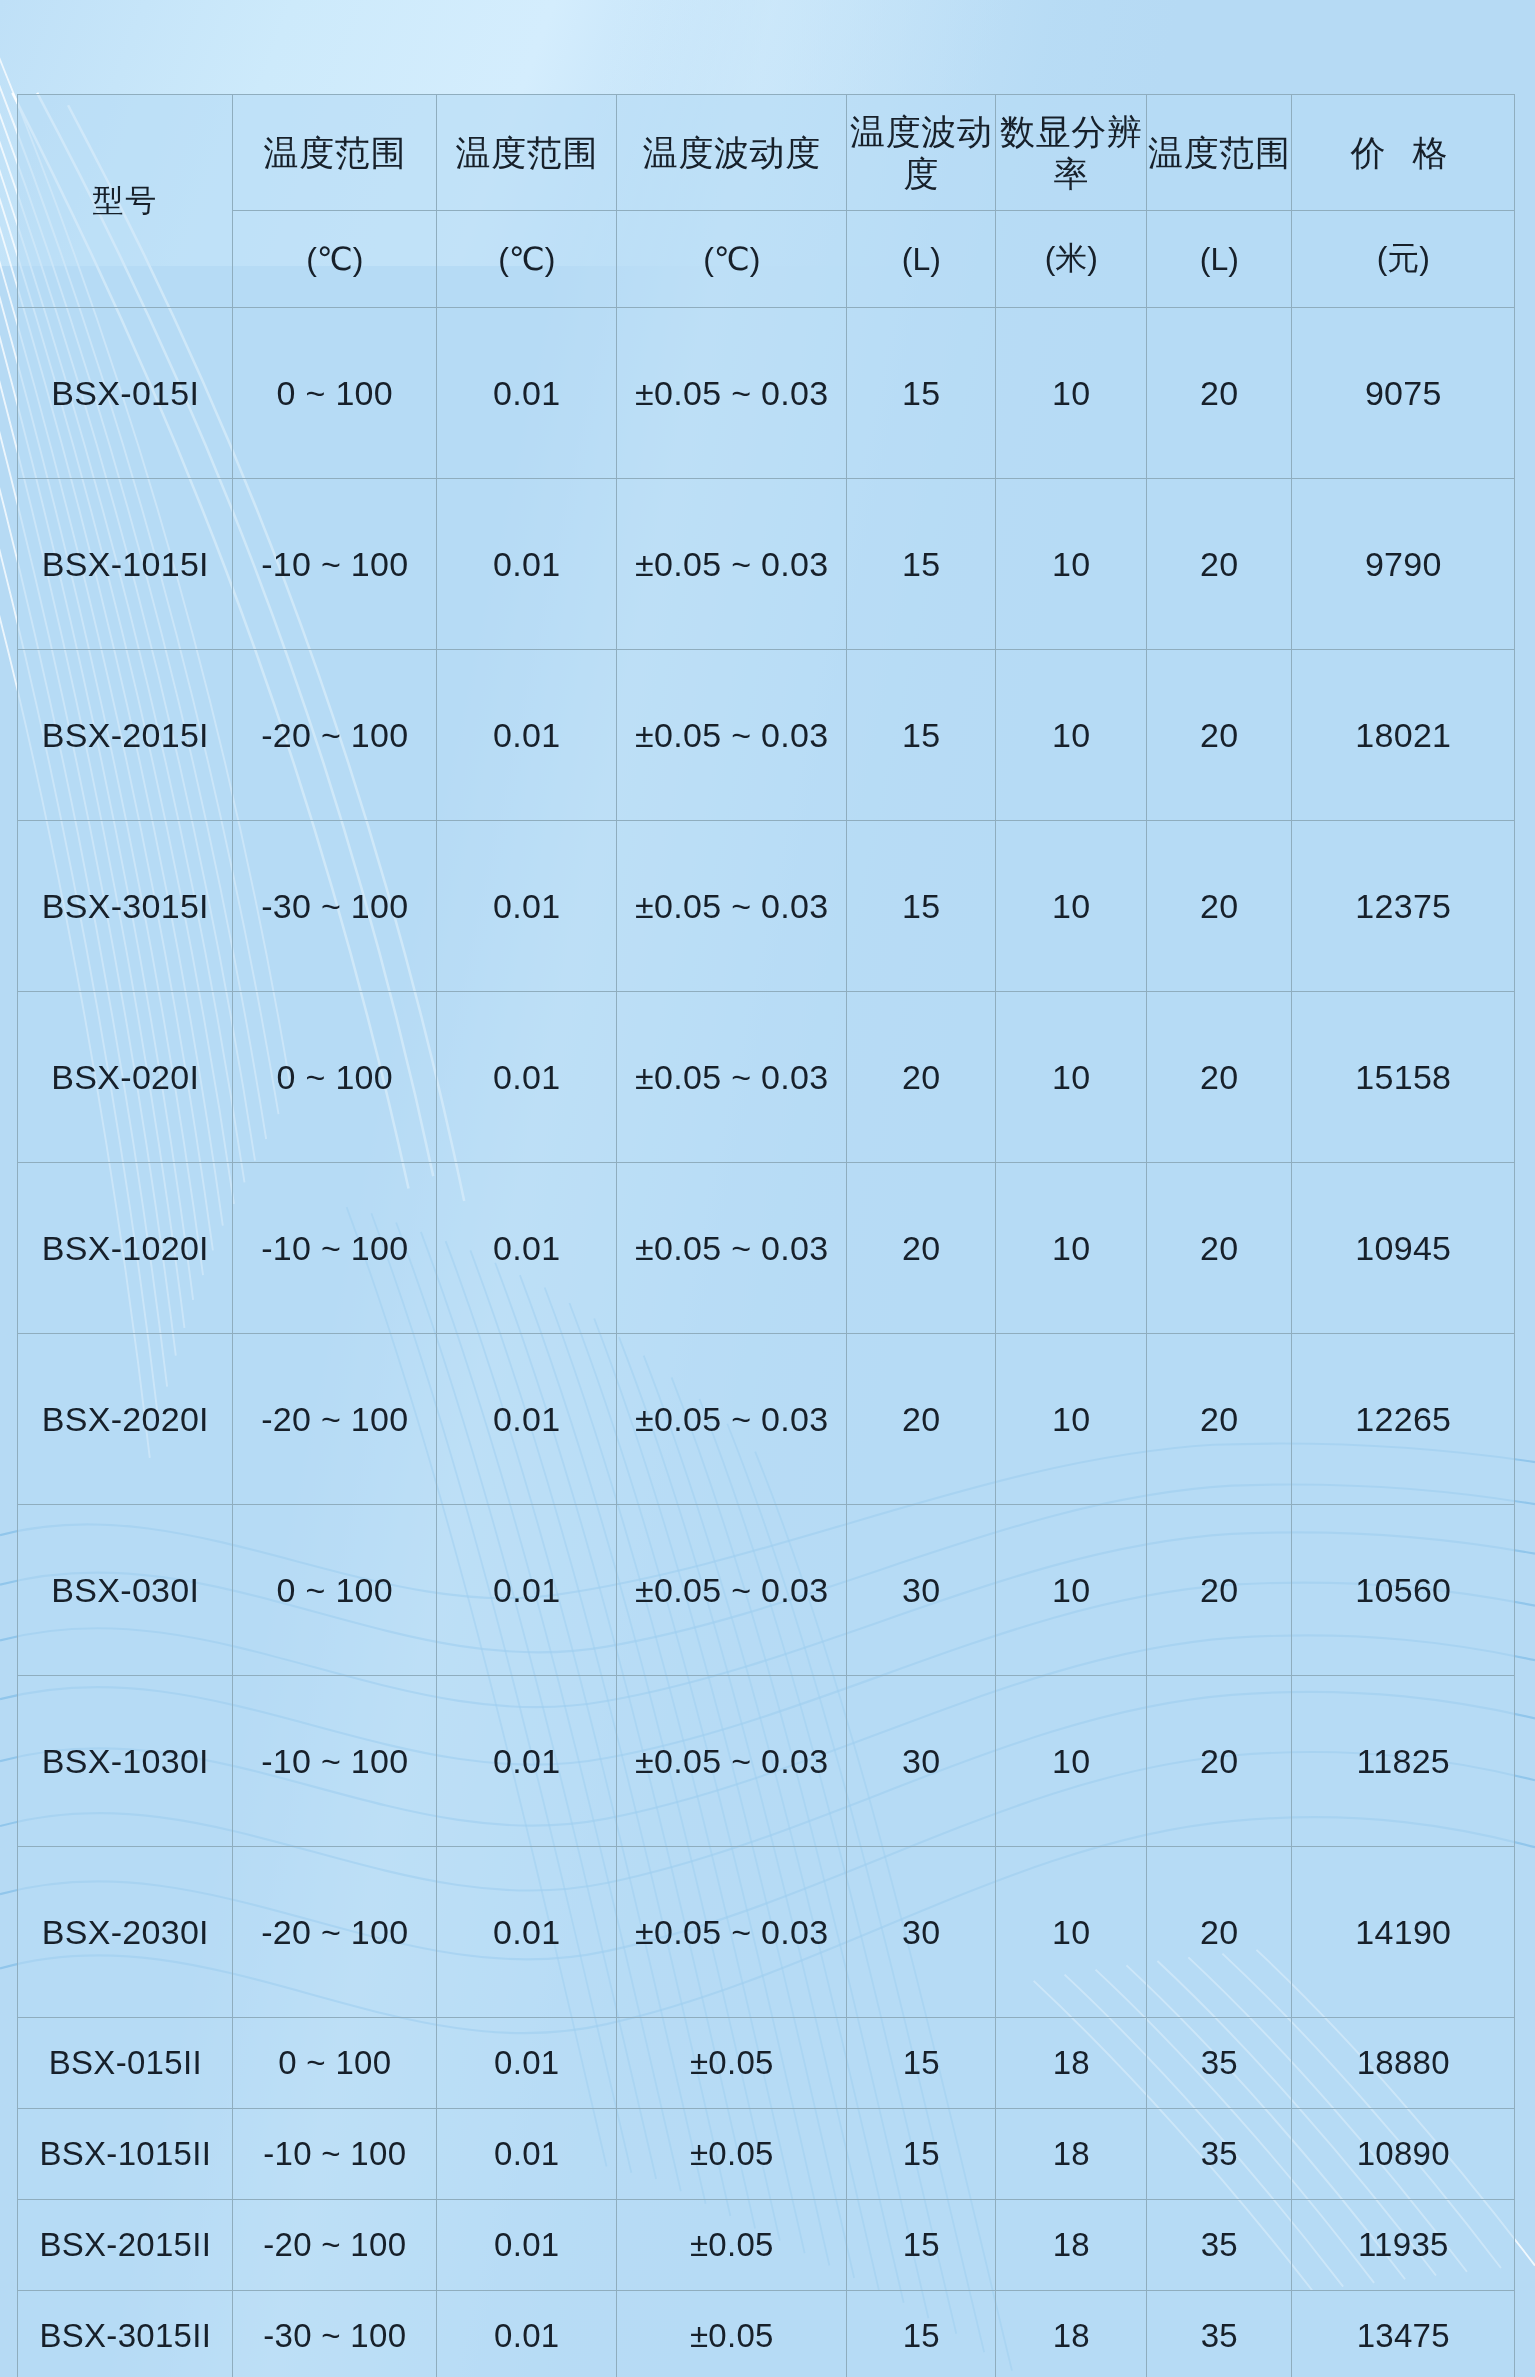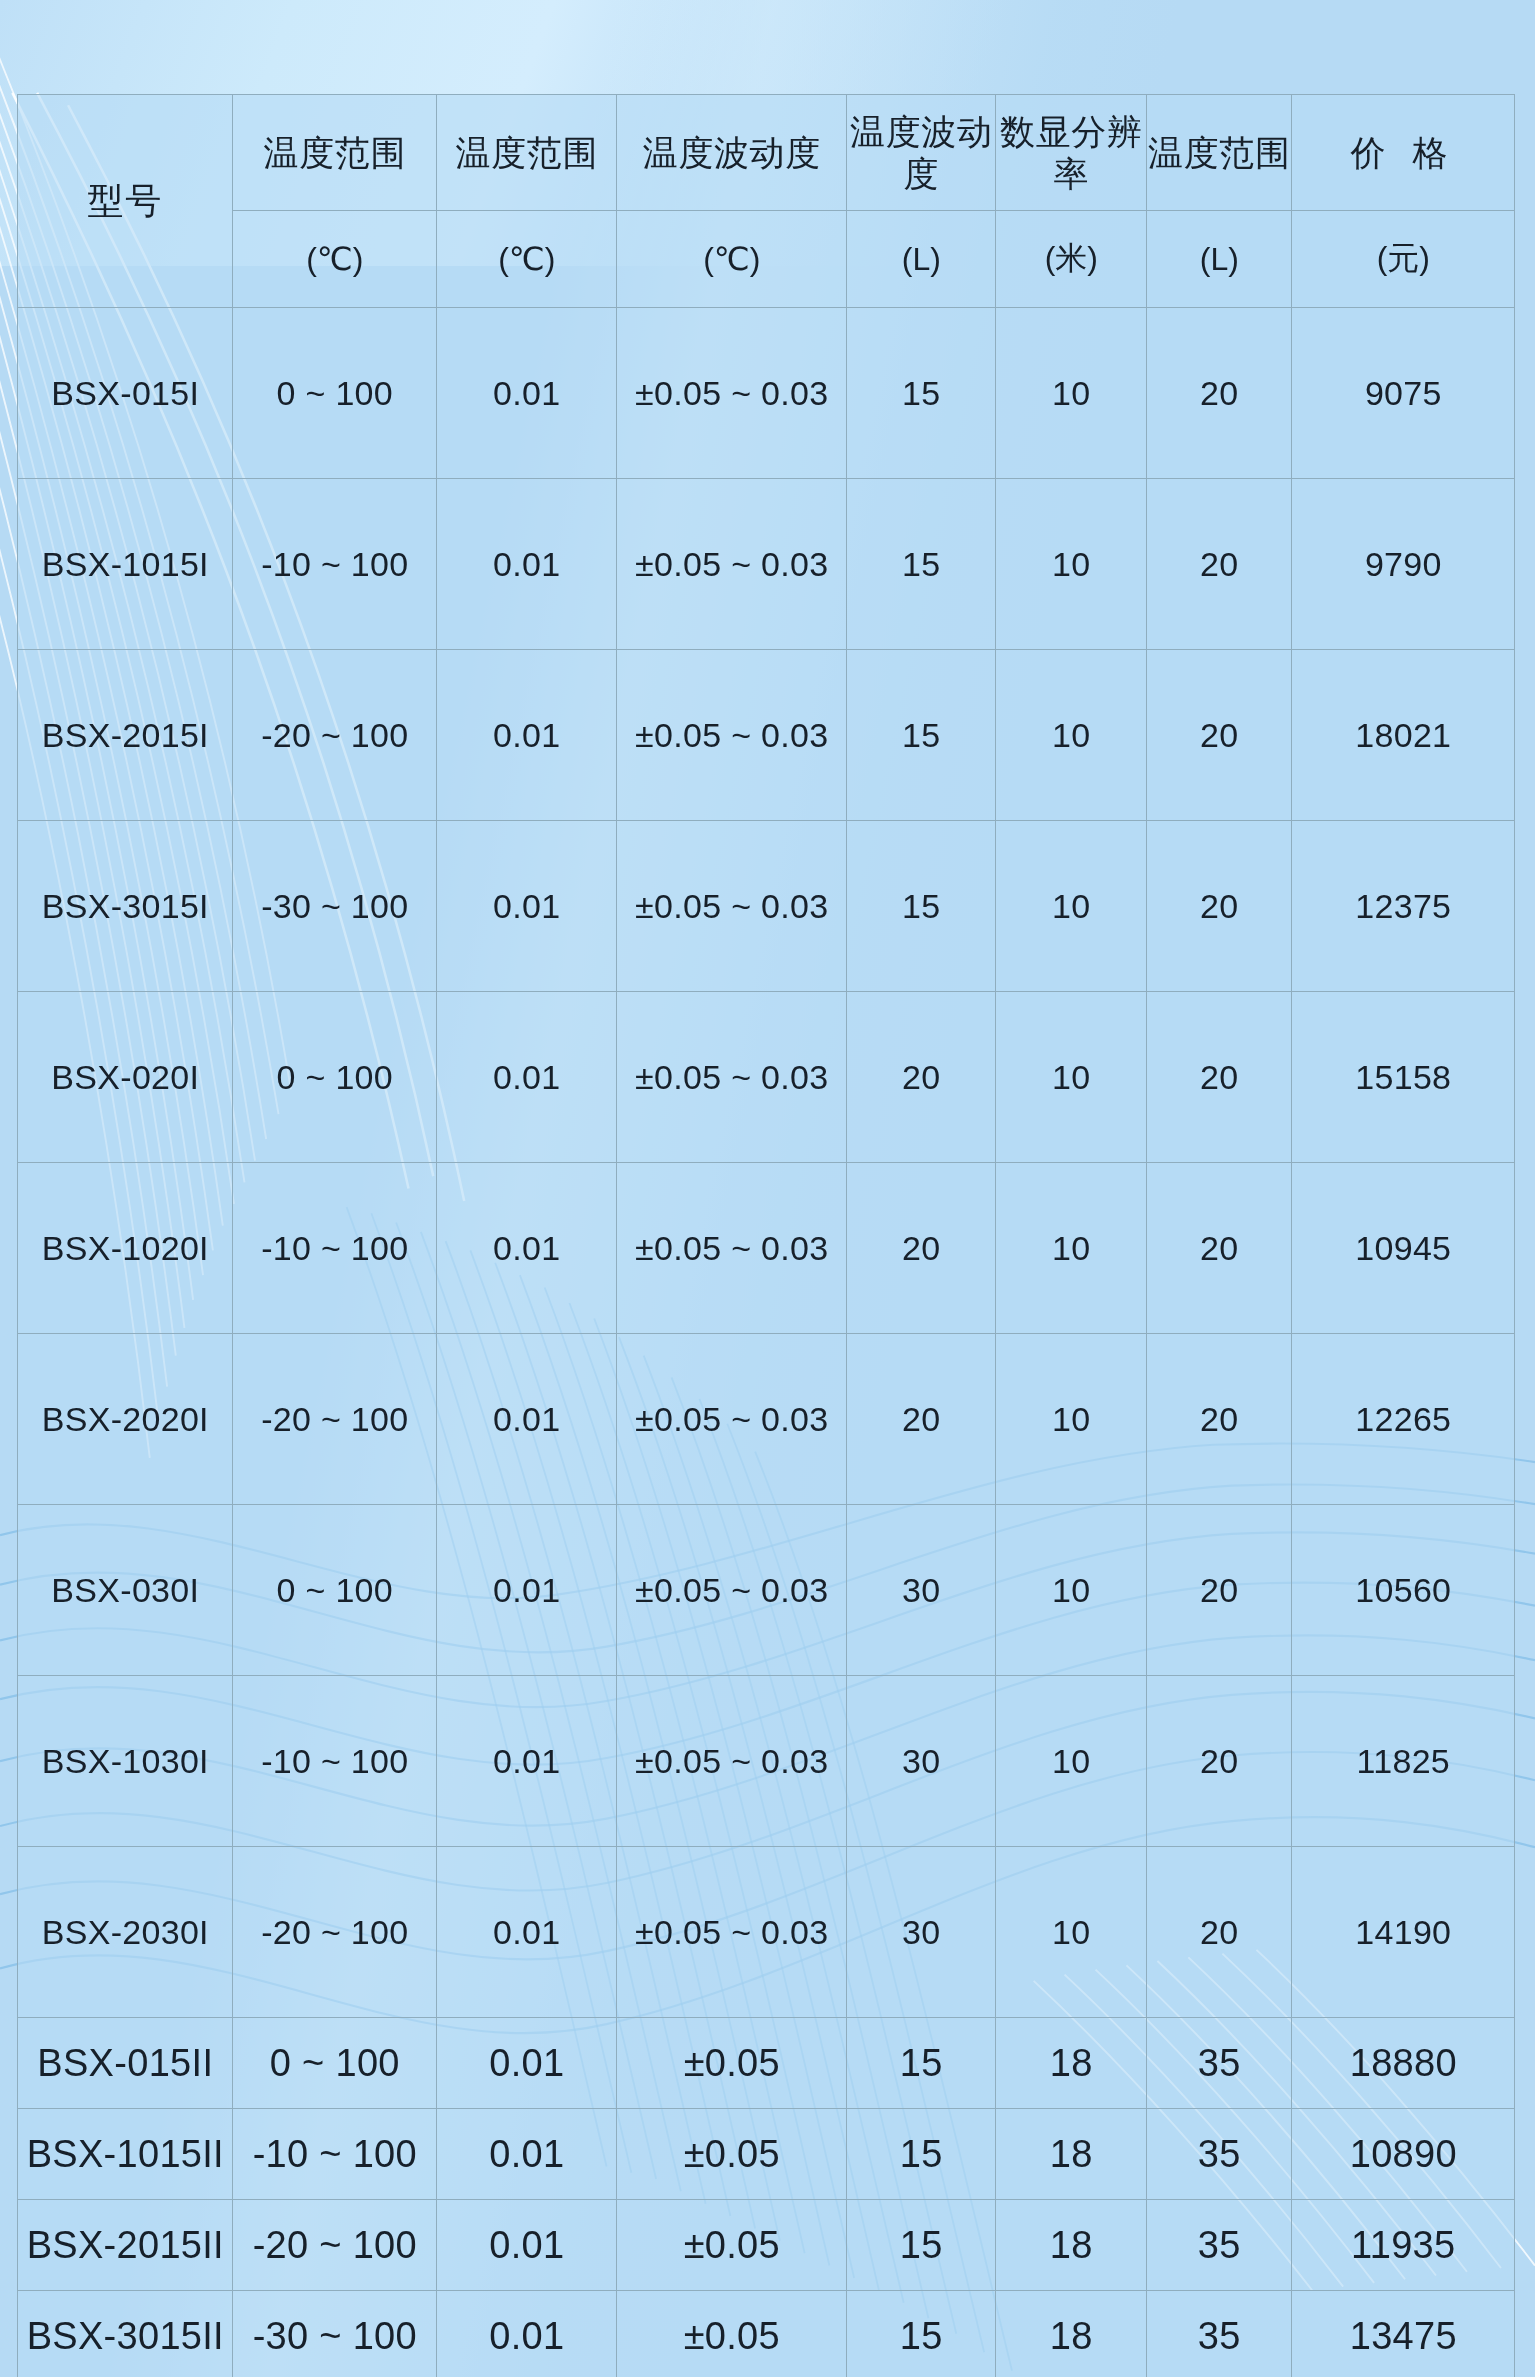--- a/index.html
+++ b/index.html
@@ -40,25 +40,25 @@
   .c1{width:204px;}
   .c2{width:180px;}
   .c3{width:230px;}
   .c4{width:149px;}
   .c5{width:151px;}
   .c6{width:145px;}
   .c7{width:223px;}
 
   thead .hdr-main{height:115px;font-size:35px;line-height:1.18;letter-spacing:0.6px;}
   thead .hdr-unit{height:96px;font-size:32px;}
-  thead .hdr-model{font-size:36px;letter-spacing:1.9px;}
+  thead .hdr-model{font-size:31px;letter-spacing:1.9px;}
   thead .hdr-price{letter-spacing:8.7px;}
 
   tbody tr.tall td{height:170px;font-size:34px;letter-spacing:0.3px;}
-  tbody tr.short td{height:90px;font-size:38px;letter-spacing:0.3px;}
+  tbody tr.short td{height:90px;font-size:33px;letter-spacing:0.3px;}
   td.model{font-size:33px;letter-spacing:0.3px;}
   .num{font-variant-numeric:tabular-nums;}
 
   
   #curves-left,#curves-mid,#curves-right,#waves{
     position:absolute;top:0;left:0;width:1535px;height:2377px;pointer-events:none;
   }
 </style>
 </head>
 <body>

